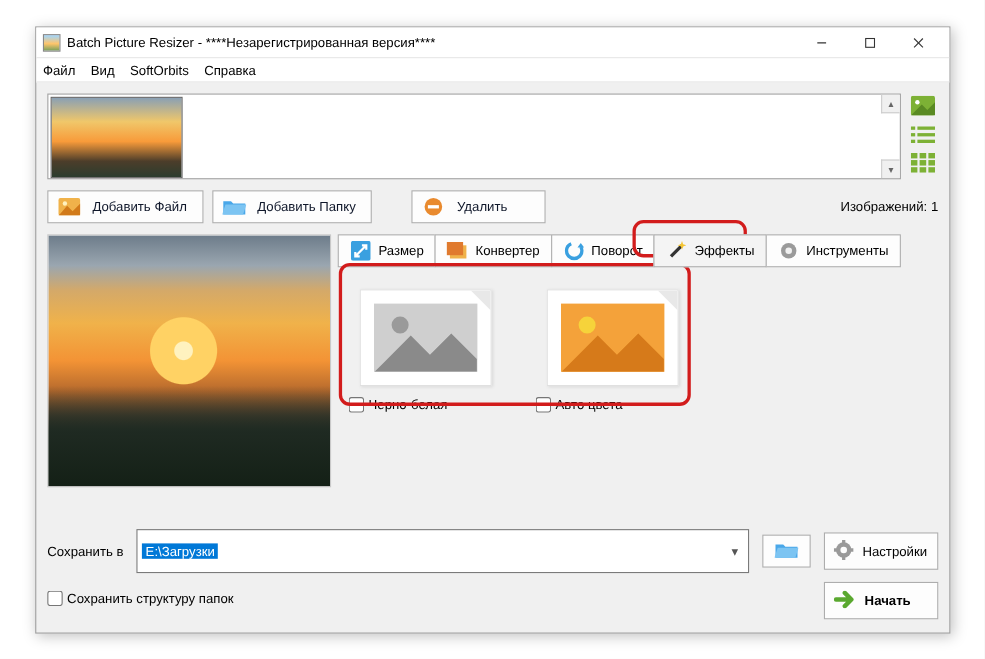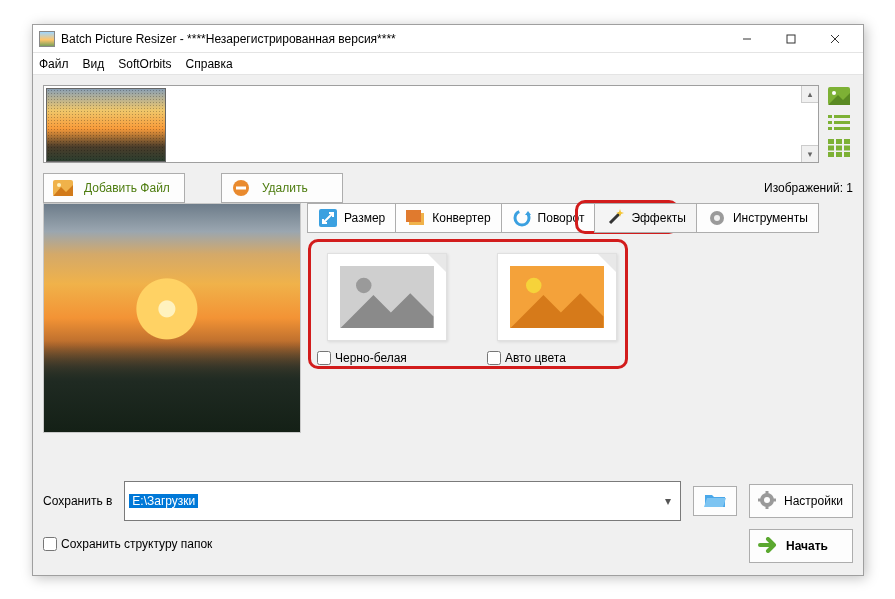--- a/index.html
+++ b/index.html
@@ -16,24 +16,24 @@
   .thumbs-row{ display:flex; gap:6px; }
   .thumbs-box{ flex:1; height:78px; background:#fff; border:1px solid #9f9f9f; position:relative; overflow:hidden;}
   .thumbs-box .scroll-up,.thumbs-box .scroll-dn{position:absolute; right:0; width:17px; height:17px; background:#f0f0f0; border-left:1px solid #ccc; display:flex;align-items:center;justify-content:center;color:#666;font-size:9px;}
   .thumbs-box .scroll-up{top:0;border-bottom:1px solid #ccc;}
   .thumbs-box .scroll-dn{bottom:0;border-top:1px solid #ccc;}
   .thumb{ width:120px; height:74px; margin:2px; background:linear-gradient(#8aa0b4 0%, #f0c76a 30%, #f89b3a 55%, #4c3d2a 80%, #2b3d2e 100%); border:1px solid #666; position:relative;}
   .thumb::after{content:""; position:absolute; inset:0; background-image:radial-gradient(rgba(0,0,0,0.25) 0.5px, transparent 0.5px); background-size:3px 3px;}
   .side-icons{ width:28px; display:flex; flex-direction:column; gap:4px; align-items:center;}
   .side-icon{ width:26px; height:22px; display:flex;align-items:center;justify-content:center;}
   .toolbar{ margin-top:10px; display:flex; align-items:center; gap:8px;}
-  .btn{ height:30px; background:#fdfdfd; border:1px solid #adadad; display:flex; align-items:center; gap:10px; padding:0 14px 0 8px; color:#4d7c0f;}
+  .btn{ height:30px; background:#fdfdfd; border:1px solid #adadad; display:flex; align-items:center; gap:10px; padding:0 14px 0 8px; color:#0f172a;}
   .btn .sp{width:22px;height:22px;display:flex;align-items:center;justify-content:center;}
   .count{ margin-left:auto; color:#000;}
-  .mid{ display:flex; gap:6px;justify-content:flex-end;}
+  .mid{ margin-top:10px; display:flex; gap:6px;justify-content:flex-end;}
   .preview-big{ width:258px; height:230px; background:#fff; border:1px solid #c9c9c9; overflow:hidden;}
   .sunset{ width:100%; height:100%; background:
      linear-gradient(rgba(0,0,0,0) 60%, #1f2a22 78%, #142016 100%),
      radial-gradient(circle at 48% 46%, #fff2bf 0 8px, #ffd264 9px 30px, transparent 31px),
      linear-gradient(#6d7c8a 0%, #9aa6b0 12%, #d4a969 22%, #f0b24a 35%, #f39335 50%, #b66a2d 62%, #5d4a34 72%, #2f3a2c 80%);
   }
   .tabs-col{ flex:1; }
   .tabs{ display:flex; align-items:center; }
   .tab{ height:30px; background:#fdfdfd; border:1px solid #adadad; display:flex; align-items:center; gap:6px; padding:0 10px; margin-right:-1px;}
   .tab.active{ background:#f4f4f4;}
@@ -141,20 +141,29 @@
       <div class="btn">
         <span class="sp">
             <svg width="20" height="16">
               <rect width="20" height="16" rx="2" fill="#f0b24a"></rect>
               <circle cx="6" cy="5" r="2" fill="#fff2bf"></circle>
               <polygon points="2,14 8,7 13,12 20,5 20,16 0,16" fill="#d17a1a"></polygon>
             </svg>
           </span>
         <span>Добавить Файл</span>
       </div>
+      <div class="btn">
+        <span class="sp">
+            <svg width="22" height="16">
+              <path d="M1 3h7l2 2h11v10H1z" fill="#49a7e9"></path>
+              <path d="M3 6h19l-3 9H0z" fill="#7cc4f2"></path>
+            </svg>
+          </span>
+        <span>Добавить Папку</span>
+      </div>
       <div style="width:20px"></div>
       <div class="btn" style="padding:0 34px 0 8px">
         <span class="sp">
             <svg width="18" height="18">
               <circle cx="9" cy="9" r="8" fill="#e98a2e"></circle>
               <rect x="4" y="7.5" width="10" height="3" fill="#fff"></rect>
             </svg>
           </span>
         <span>Удалить</span>
       </div>

